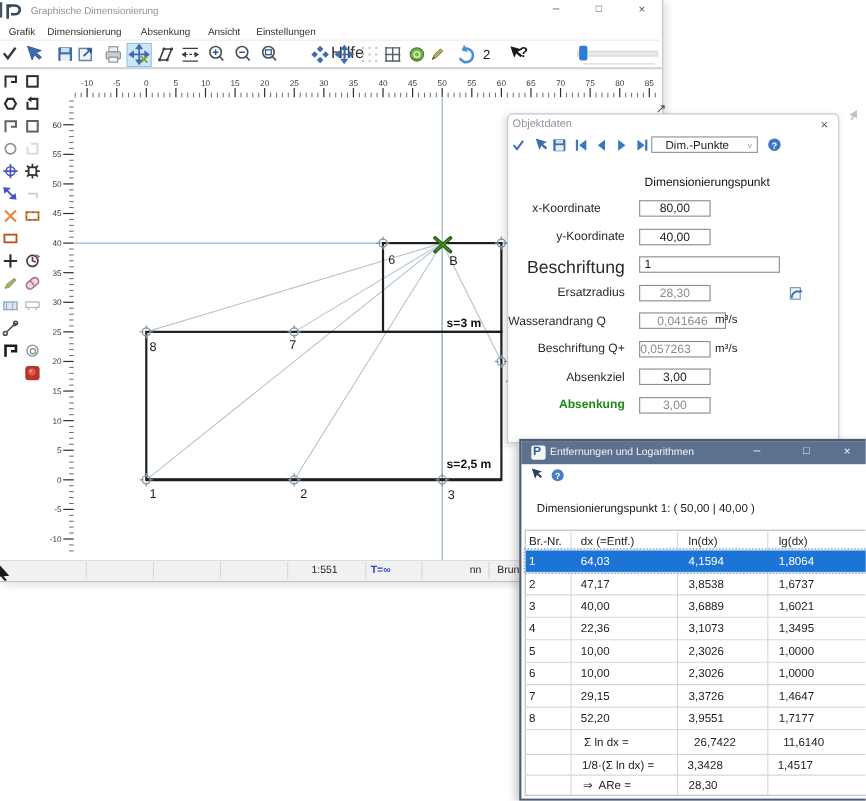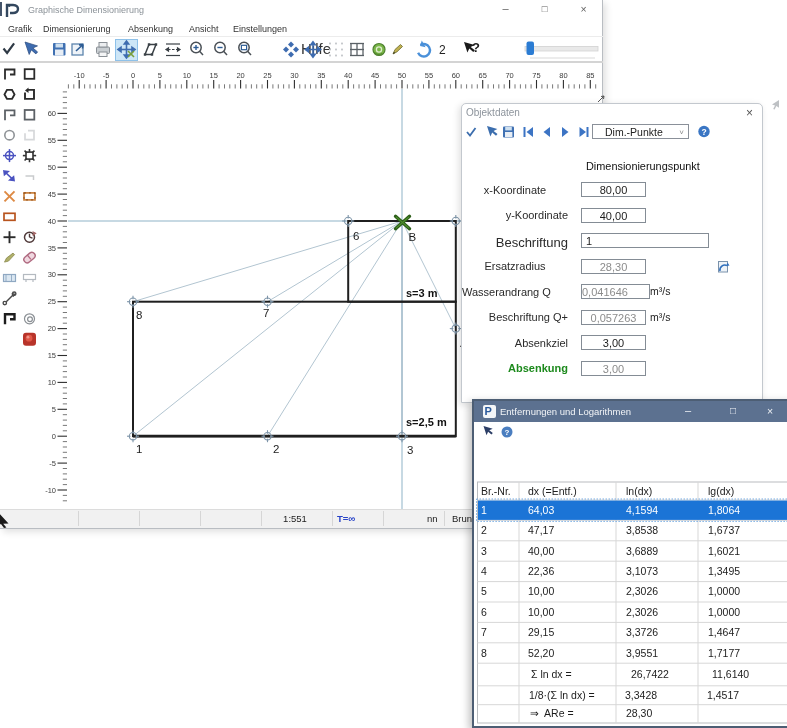--- a/index.html
+++ b/index.html
@@ -547,53 +547,54 @@
       </g>
       <circle cx="242" cy="27.5" r="5.7" fill="#3a76c4"></circle>
       <text x="242" y="31" font-size="8.5" font-weight="bold" fill="#fff" text-anchor="middle">?</text>
     </svg>
     <div style="position:absolute;left:130px;top:20px;width:97px;height:15px;border:1px solid #8a9099;background:#fff;font-size:10.5px;color:#222;line-height:15px;padding-left:12px">Dim.-Punkte<span style="position:absolute;right:4px;top:0;color:#888;font-size:8px">˅</span></div>
     <div style="position:absolute;left:124px;top:56px;font-size:10.9px;font-weight:normal;color:#111">Dimensionierungspunkt</div>
     <div style="position:absolute;left:0;top:79.5px;width:106px;text-align:center;font-size:11px;color:#2a2a2a">x-Koordinate</div>
     <div style="position:absolute;left:119px;top:78.0px;width:65px;height:15px;border:1px solid #848c95;background:#fff;font-size:11px;color:#1c1c1c;line-height:15px;text-align:center">80,00</div>
     <div style="position:absolute;left:0;top:105.0px;width:106px;text-align:right;font-size:11px;color:#2a2a2a">y-Koordinate</div>
     <div style="position:absolute;left:119px;top:103.5px;width:65px;height:15px;border:1px solid #848c95;background:#fff;font-size:11px;color:#1c1c1c;line-height:15px;text-align:center">40,00</div>
-    <div style="position:absolute;left:0;top:130.5px;width:106px;text-align:right;font-size:13px;color:#2a2a2a">Beschriftung</div>
+    <div style="position:absolute;left:0;top:130.5px;width:106px;text-align:right;font-size:16px;color:#2a2a2a">Beschriftung</div>
     <div style="position:absolute;left:119px;top:129.0px;width:128px;height:15px;border:1px solid #848c95;background:#fff;font-size:11px;color:#1c1c1c;line-height:15px;text-align:left;padding-left:4px">1</div>
-    <div style="position:absolute;left:0;top:156.0px;width:106px;text-align:center;font-size:11px;color:#2a2a2a">Ersatzradius</div>
+    <div style="position:absolute;left:0;top:156.0px;width:106px;text-align:right;font-size:11px;color:#2a2a2a">Ersatzradius</div>
     <div style="position:absolute;left:119px;top:154.5px;width:65px;height:15px;border:1px solid #848c95;background:#fff;font-size:11px;color:#8c8c8c;line-height:15px;text-align:center">28,30</div>
     <svg style="position:absolute;left:255px;top:155.5px" width="13" height="13">
       <rect x="1.5" y="1.5" width="9" height="10.5" fill="#eef3f8" stroke="#7a92ac" stroke-width="1"></rect>
       <path d="M 3,11 a 5,5 0 0 1 7,-5.5" fill="none" stroke="#2f6fbd" stroke-width="1.6"></path>
       <path d="M 10.5,2.5 l -1,3.6 l 3,-0.6 z" fill="#2f6fbd"></path>
     </svg>
     <div style="position:absolute;left:0;top:181.5px;width:106px;text-align:left;font-size:11px;color:#2a2a2a">Wasserandrang Q</div>
-    <div style="position:absolute;left:119px;top:180.0px;width:69px;height:15px;border:1px solid #848c95;background:#fff;font-size:11px;color:#8c8c8c;line-height:15px;text-align:left">0,041646</div>
+    <div style="position:absolute;left:119px;top:180.0px;width:79px;height:15px;border:1px solid #848c95;background:#fff;font-size:11px;color:#8c8c8c;line-height:15px;text-align:center">0,041646</div>
     <div style="position:absolute;left:188px;top:181.0px;font-size:10.5px;color:#222">m³/s</div>
     <div style="position:absolute;left:0;top:207.0px;width:106px;text-align:right;font-size:11px;color:#2a2a2a">Beschriftung Q+</div>
-    <div style="position:absolute;left:119px;top:205.5px;width:65px;height:15px;border:1px solid #848c95;background:#fff;font-size:11px;color:#8c8c8c;line-height:15px;text-align:center">0,057263</div>
+    <div style="position:absolute;left:119px;top:205.5px;width:65px;height:15px;border:1px solid #848c95;background:#fff;font-size:11px;color:#8c8c8c;line-height:15px;text-align:left">0,057263</div>
     <div style="position:absolute;left:188px;top:206.5px;font-size:10.5px;color:#222">m³/s</div>
     <div style="position:absolute;left:0;top:232.5px;width:106px;text-align:right;font-size:11px;color:#2a2a2a">Absenkziel</div>
     <div style="position:absolute;left:119px;top:231.0px;width:65px;height:15px;border:1px solid #848c95;background:#fff;font-size:11px;color:#1c1c1c;line-height:15px;text-align:center">3,00</div>
     <div style="position:absolute;left:0;top:258.0px;width:106px;text-align:right;font-size:11px;color:#1d8a1d;font-weight:bold">Absenkung</div>
     <div style="position:absolute;left:119px;top:256.5px;width:65px;height:15px;border:1px solid #848c95;background:#fff;font-size:11px;color:#8c8c8c;line-height:15px;text-align:center">3,00</div>
   </div>
 <div style="position:absolute;left:472px;top:399px;width:340px;height:329px;background:#fff;border:2px solid #4d5e74;box-shadow:-3px 3px 8px rgba(0,0,0,0.25);z-index:20">
     <div style="position:absolute;left:0;top:0;width:100%;height:21px;background:#5c7190"></div>
     <div style="position:absolute;left:9px;top:4px;width:13px;height:13px;background:#f4f6f8;border-radius:2px"></div>
     <div style="position:absolute;left:10.5px;top:3.5px;font-size:11px;font-weight:bold;color:#2a5a9c">P</div>
     <div style="position:absolute;left:26px;top:4.5px;font-size:9.5px;color:#f2f4f7">Entfernungen und Logarithmen</div>
     <div style="position:absolute;left:211px;top:3px;font-size:11px;color:#eef1f5">–</div>
     <div style="position:absolute;left:256px;top:4px;font-size:10px;color:#eef1f5">□</div>
     <div style="position:absolute;left:293px;top:3.5px;font-size:10.5px;color:#eef1f5">×</div>
     <svg style="position:absolute;left:0;top:21px" width="120" height="22">
       <path d="M 9.5,4 l 3,9.2 l 1.6,-3.5 l 3.4,2.9 l 1.3,-1.5 l -3.5,-2.8 l 3.4,-1.6 Z" fill="#2c3e66"></path>
       <circle cx="33" cy="10" r="5.5" fill="#4a7ec0"></circle>
       <text x="33" y="13.2" font-size="8" font-weight="bold" fill="#fff" text-anchor="middle" font-family="Liberation Sans, sans-serif">?</text>
     </svg>
+    <div style="position:absolute;left:14px;top:55px;font-size:10.5px;color:#1a1a1a">Dimensionierungspunkt 1: ( 50,00 | 40,00 )</div>
     <svg style="position:absolute;left:0;top:0" width="340" height="325" font-family="Liberation Sans, sans-serif">
       <rect x="3.5" y="81" width="332.5" height="241" fill="none" stroke="#b9bcbf" stroke-width="1"></rect>
       <text x="7" y="94" font-size="10.5" fill="#222">Br.-Nr.</text>
       <text x="54" y="94" font-size="10.5" fill="#222">dx (=Entf.)</text>
       <text x="152" y="94" font-size="10.5" fill="#222">ln(dx)</text>
       <text x="234" y="94" font-size="10.5" fill="#222">lg(dx)</text>
       <line x1="3.5" y1="99.0" x2="336" y2="99.0" stroke="#d7d7d7" stroke-width="1"></line>
       <line x1="3.5" y1="119.4" x2="336" y2="119.4" stroke="#d7d7d7" stroke-width="1"></line>
       <line x1="3.5" y1="139.8" x2="336" y2="139.8" stroke="#d7d7d7" stroke-width="1"></line>
       <line x1="3.5" y1="160.2" x2="336" y2="160.2" stroke="#d7d7d7" stroke-width="1"></line>

